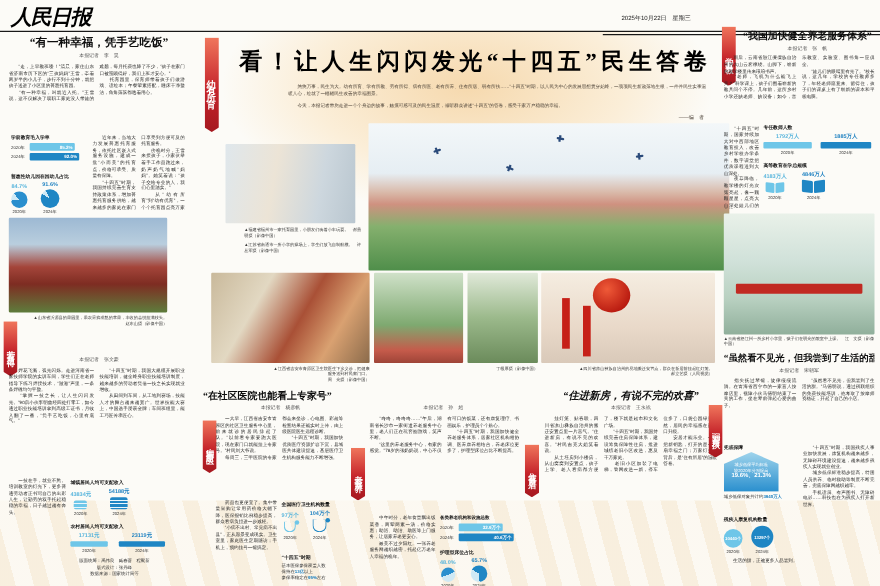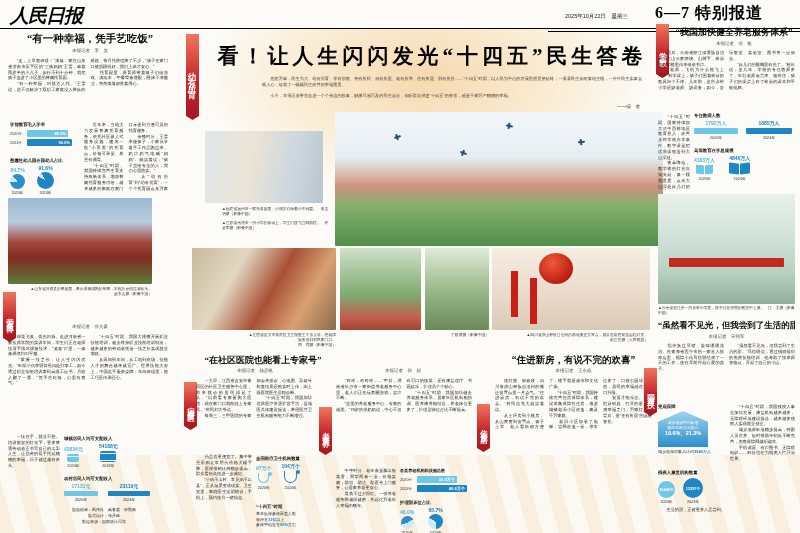--- a/index.html
+++ b/index.html
@@ -84,21 +84,20 @@
 </head>
 <body>
 
 <div id="page">
 
   <div id="glow" class="abs" style="left:175px;top:28px;width:500px;height:320px;"></div>
   <div id="rays" class="abs" style="left:0;top:455px;width:800px;height:78px;"></div>
 
   <div id="masthead-logo" class="abs" style="left:10px;top:3px;">人民日报</div>
   <div id="header-date" class="abs" style="left:565px;top:13px;">2025年10月22日　星期三</div>
-  <div id="header-page" class="abs" style="left:655px;top:3px;">6—7 特别报道</div>
   <div class="abs rule" style="left:0;top:28px;width:800px;height:1.4px;"></div>
   <div class="abs rule" style="left:548px;top:31px;width:252px;height:0.6px;"></div>
 
   <div class="abs vlabel tall" style="left:186px;top:34px;height:86px;">幼有所育</div>
   <div id="main-headline" class="abs" style="left:202px;top:42px;width:460px;">看！让人生闪闪发光“十四五”民生答卷</div>
   <div class="abs intro-txt" style="left:262px;top:76px;width:380px;height:26px;">　　悠悠万事，民生为大。幼有所育、学有所教、劳有所得、病有所医、老有所养、住有所居、弱有所扶……“十四五”时期，以人民为中心的发展思想贯穿始终，一项项民生新政落地生根，一件件民生实事温暖人心，绘就了一幅幅民生改善的幸福图景。</div>
   <div class="abs intro-txt" style="left:262px;top:93px;width:380px;height:11px;">　　今天，本报记者带您走进一个个身边的故事，触摸可感可及的民生温度，倾听群众讲述“十四五”的答卷，感受千家万户稳稳的幸福。</div>
   <div id="intro-sign" class="abs" style="left:262px;top:104px;width:378px;">——编　者</div>
 
   <div class="abs photo ph-planes" style="left:335px;top:112px;width:328px;height:134px;">
@@ -212,21 +211,21 @@
         <div class="pyear">2024年</div>
       </div>
     </div>
   </div>
 
   <div id="credits" class="abs" style="left:40px;top:507px;width:128px;">版面统筹：禹伟良　臧春蕾　程聚新
 版式设计：张丹峰
 数据来源：国家统计局等</div>
 
   <div class="abs vlabel" style="left:184px;top:382px;height:48px;">病有所医</div>
-  <div class="abs art-title" style="left:204px;top:354px;width:118px;font-size:9px;">“在社区医院也能看上专家号”</div>
+  <div class="abs art-title" style="left:184px;top:354px;width:118px;font-size:9px;">“在社区医院也能看上专家号”</div>
   <div class="abs byline" style="left:196px;top:368px;width:118px;">本报记者　杨彦帆</div>
   <div class="abs body-txt cols2" style="left:196px;top:378px;width:116px;height:74px;">　　一大早，江西省吉安市青原区的社区卫生服务中心里，前来就诊的居民排起了队。“以前看专家要跑大医院，现在家门口就能挂上专家号。”村民刘大爷说。
 　　每周三，三甲医院的专家都会来坐诊，心电图、彩超等检查结果还能实时上传，由上级医院医生远程诊断。
 　　“十四五”时期，我国加快优质医疗资源扩容下沉，县域医共体建设提速，基层医疗卫生机构服务能力不断增强。</div>
   <div class="abs body-txt" style="left:196px;top:454px;width:56px;height:77px;">　　药品也更便宜了。集中带量采购让常用药价格大幅下降，医保报销比例稳步提高，群众看病负担进一步减轻。
 　　“小病不出村、常见病不出县”，正从愿景变成现实。卫生室里，家庭医生定期随访；手机上，预约挂号一键搞定。</div>
 
   <div class="abs" style="left:256px;top:456px;width:56px;">
     <div class="chart-h">全国医疗卫生机构数量</div>
     <div class="pair" style="gap:10px;">
@@ -284,21 +283,21 @@
       </div>
       <div class="pitem">
         <div class="pval v24">65.7%</div>
         <div class="pie" style="width:15px;height:15px;background:conic-gradient(from 300deg,#1f86c4 0 65.7%,#cfe9f5 0);"></div>
         <div class="pyear">2024年</div>
       </div>
     </div>
   </div>
 
   <div class="abs vlabel" style="left:477px;top:404px;height:48px;">住有所居</div>
-  <div class="abs art-title" style="left:495px;top:354px;width:157px;font-size:9.5px;">“住进新房，有说不完的欢喜”</div>
+  <div class="abs art-title" style="left:495px;top:354px;width:157px;font-size:9.5px;font-style:italic;">“住进新房，有说不完的欢喜”</div>
   <div class="abs byline" style="left:495px;top:368px;width:157px;">本报记者　王永战</div>
   <div class="abs body-txt cols3" style="left:495px;top:378px;width:157px;height:152px;">　　挂灯笼、贴春联，四川省凉山彝族自治州的搬迁安置点里一片喜气。“住进新房，有说不完的欢喜。”村民吉克大姐笑着说。
 　　从土坯房到小楼房，从山窝窝到安置点，孩子上学、老人看病都方便了，楼下就是超市和文化广场。
 　　“十四五”时期，我国持续完善住房保障体系，建设筹集保障性住房，推进城镇老旧小区改造，惠及千万家庭。
 　　老旧小区加装了电梯，管网改造一新，停车位多了，口袋公园绿意盎然，居民的幸福感在家门口升级。
 　　安居才能乐业。一把把新钥匙，打开的是一扇扇幸福之门；万家灯火的背后，是“住有所居”的温暖答卷。</div>
 
   <div class="abs vlabel" style="left:656px;top:24px;height:54px;">学有所教</div>
   <div class="abs art-title" style="left:672px;top:26px;width:124px;font-size:9px;">“我国加快健全养老服务体系”</div>
   <div class="abs byline" style="left:672px;top:41px;width:124px;">本报记者　张　帆</div>

